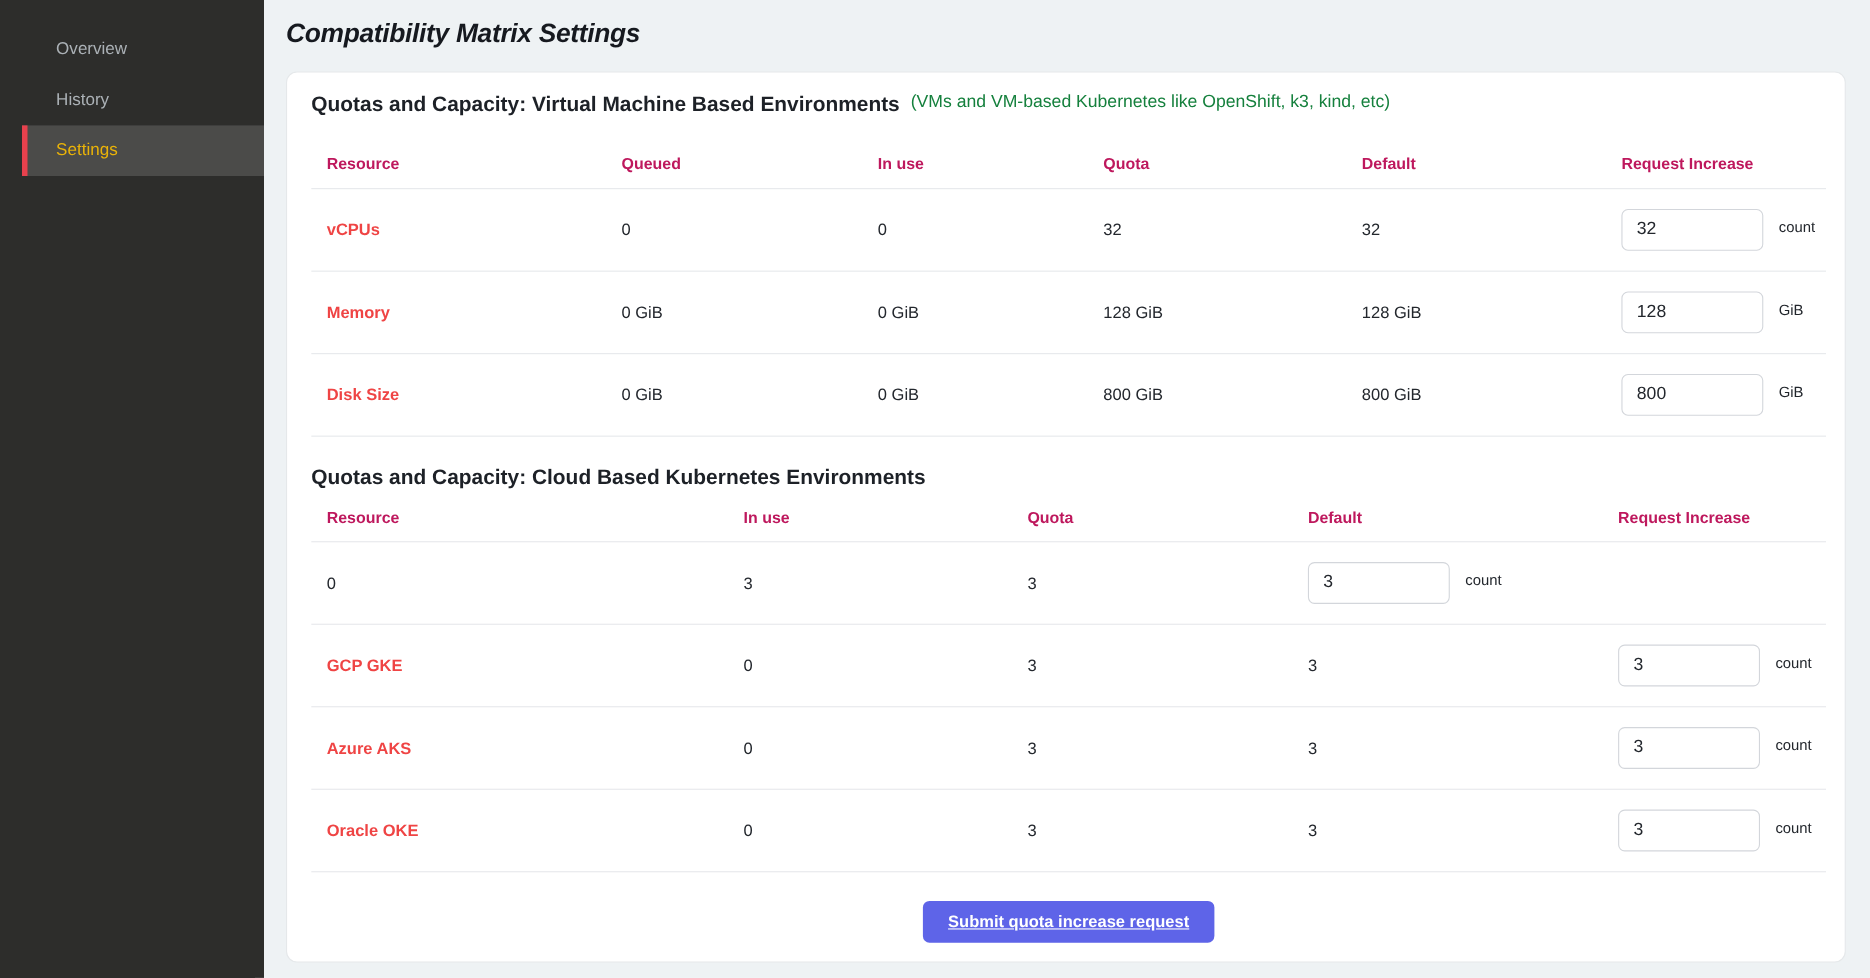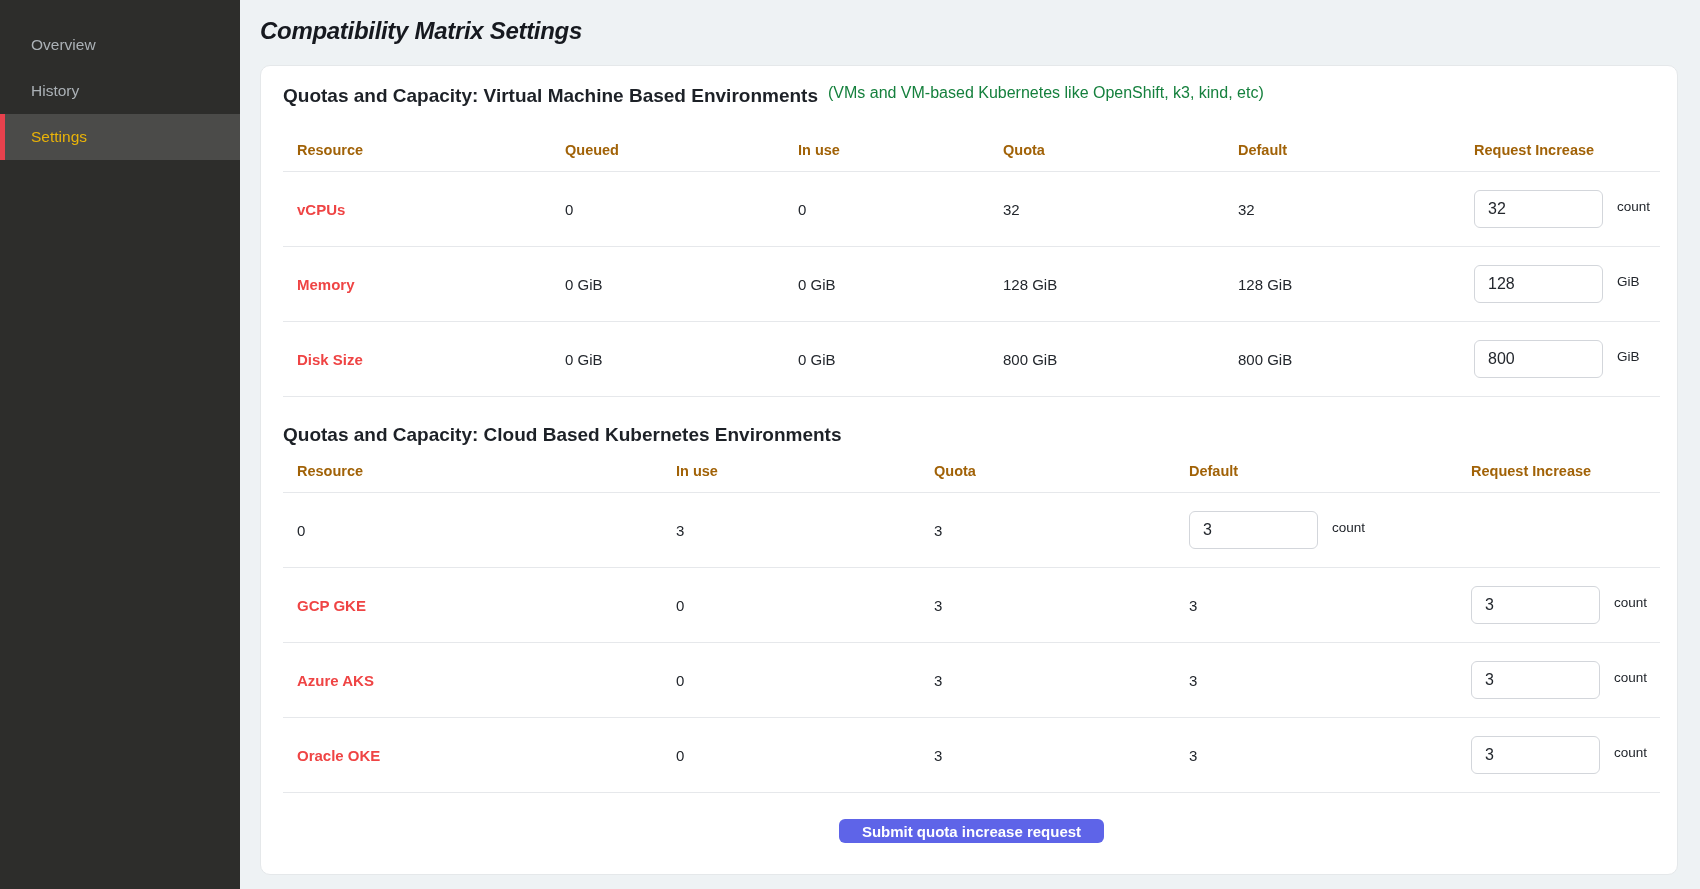--- a/index.html
+++ b/index.html
@@ -8,21 +8,21 @@
     background:var(--page-bg,#eef2f4);
     font-family:"Liberation Sans", sans-serif;
     -webkit-font-smoothing:antialiased;
   }
   .app{display:flex;width:100%;height:100%;}
 
   
   .sidebar{
     width:240px;flex:0 0 240px;height:100%;
     background:var(--sidebar-bg,#2d2d2b);
-    padding-top:22px;box-sizing:border-box;
+    padding-top:22px;box-sizing:border-box;padding-left:20px;
   }
   .nav-item{
     height:46px;line-height:46px;padding-left:31px;
     font-size:15.5px;color:#abb1b6;cursor:pointer;
     box-sizing:border-box;
   }
   .nav-item.active{
     background:var(--sidebar-active-bg,#4b4b49);
     color:#eab308;
     border-left:5px solid var(--accent-red,#e8414d);
@@ -47,39 +47,39 @@
   .cloud-title{margin-top:26px;}
 
   
   .table{border-bottom:1px solid #e6e8eb;}
   .t-row{display:grid;align-items:center;}
   .vm-table .t-row{grid-template-columns:282px 233px 205px 235px 236px 1fr;}
   .cloud-table .t-row{grid-template-columns:393px 258px 255px 282px 1fr;}
   .t-row > :first-child{padding-left:14px;}
   .t-head{padding:34px 0 13px 0;}
   .cloud-table .t-head{padding-top:16px;}
-  .th{font-size:14.5px;font-weight:700;color:#a16207;}
+  .th{font-size:14.5px;font-weight:700;color:#be185d;}
   .t-body{height:74px;border-top:1px solid #e6e8eb;}
   .td{font-size:15px;color:#23272d;}
   .td.resource{font-weight:600;color:#ef4444;}
   .td.request{display:flex;align-items:center;}
   .req-input{
     width:101px;height:36px;padding:0 13px;
     border:1px solid #d3d6db;border-radius:6px;
     font-size:16px;color:#23272d;background:#fff;
     font-family:inherit;box-sizing:content-box;
   }
   .unit{margin-left:14px;font-size:13.5px;color:#22262c;position:relative;top:-3px;}
 
   
   .submit-row{display:flex;justify-content:center;margin-top:26px;}
   .submit-btn{
     background:var(--button-indigo,#5e64e8);color:#ffffff;
-    border:none;border-radius:6px;height:24px;padding:0 23px;
-    font-size:15px;font-weight:700;font-family:inherit;cursor:pointer;
+    border:none;border-radius:6px;height:38px;padding:0 23px;
+    font-size:15px;font-weight:700;font-family:inherit;cursor:pointer;text-decoration:underline;
   }
 </style>
 </head>
 <body>
 
 <div class="app">
 
   <aside class="sidebar">
     <nav id="sidebar-nav">
         <div class="nav-item">Overview</div>

